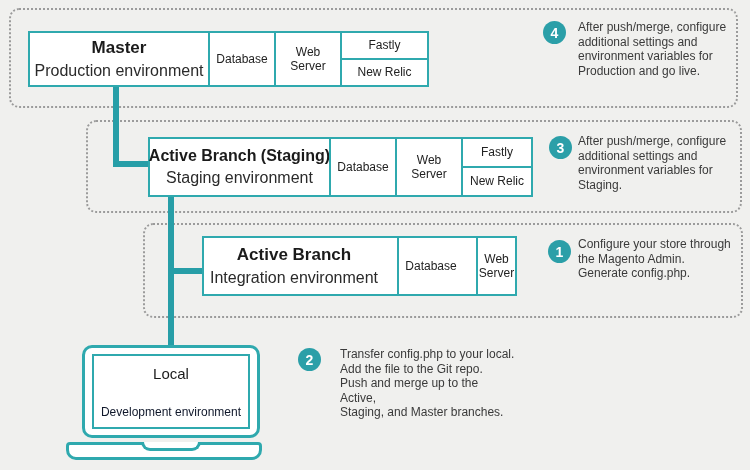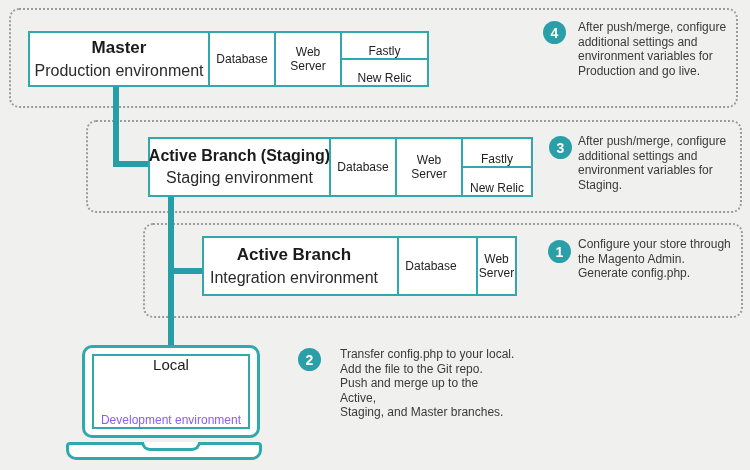--- a/index.html
+++ b/index.html
@@ -39,21 +39,21 @@
     box-sizing:border-box; text-align:center;
   }
   .cell + .cell, .stack { border-left:2px solid #2fa9ae; }
   .cell-label { font-size:12px; line-height:1.2; color:#222; white-space:pre-line; }
   .main-cell .env-title { font-size:17px; color:#1b1b1b; white-space:nowrap;font-weight:bold; }
   .box-staging .main-cell .env-title { font-size:16px; }
   .main-cell .env-subtitle { font-size:16px; color:#2a2a2a; margin-top:4px; white-space:nowrap; }
   .w-main-master { width:178px; } .w-main-staging { width:179px; } .w-main-integr { width:180px; }
   .w-db { width:66px; } .w-ws { width:66px; } .w-ws-integr { flex:1; }
   .stack { flex:1; display:flex; flex-direction:column; }
-  .stack .half { flex:1; display:flex; align-items:flex-end; justify-content:center; }
+  .stack .half { flex:1; display:flex; align-items:center; justify-content:center; }
   .stack .half + .half { border-top:2px solid #2fa9ae; }
 
   
   .step-circle {
     position:absolute; width:23px; height:23px; border-radius:50%;
     background:#2b9fa8; color:#fff; font-weight:bold; font-size:14px;
     display:flex; align-items:center; justify-content:center;
   }
   .step-text {
     position:absolute; font-size:12px; line-height:14.5px; color:#3a3a3a;
@@ -65,24 +65,24 @@
   .c2 { left:298px; top:348px; } .t2 { left:340px; top:347px; }
 
   
   .laptop-screen {
     position:absolute; left:82px; top:345px; width:178px; height:93px;
     background:#fff; border:3px solid #2fa9ae; border-radius:10px; box-sizing:border-box;
   }
   .laptop-inner {
     position:absolute; left:7px; right:7px; top:6px; bottom:6px;
     border:2px solid #2fa9ae; box-sizing:border-box;
-    display:flex; flex-direction:column; align-items:center; justify-content:space-between;
+    display:flex; flex-direction:column; align-items:center; justify-content:center;
   }
   .laptop-inner .env-title { font-size:15px; color:#1b1b1b; }
-  .laptop-inner .env-subtitle { font-size:12px; color:#8b5cf6; margin-top:23px; white-space:nowrap; }
+  .laptop-inner .env-subtitle { font-size:12px; color:#0f172a; margin-top:23px; white-space:nowrap; }
   .laptop-base {
     position:absolute; left:66px; top:442px; width:196px; height:18px;
     background:#fff; border:3px solid #2fa9ae; border-radius:4px 4px 10px 10px; box-sizing:border-box;
   }
   .laptop-notch {
     position:absolute; left:72px; top:-3px; width:60px; height:9px;
     background:#fff; border:3px solid #2fa9ae; border-top:none;
     border-radius:0 0 9px 9px; box-sizing:border-box;
   }
 </style>

